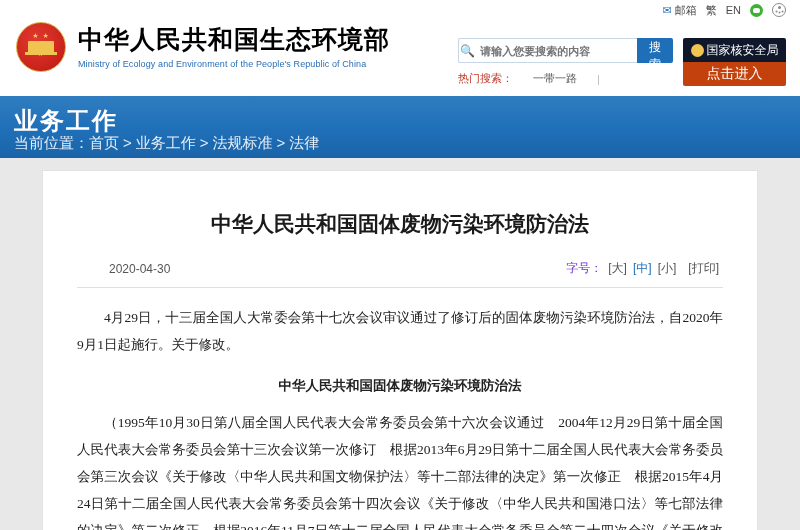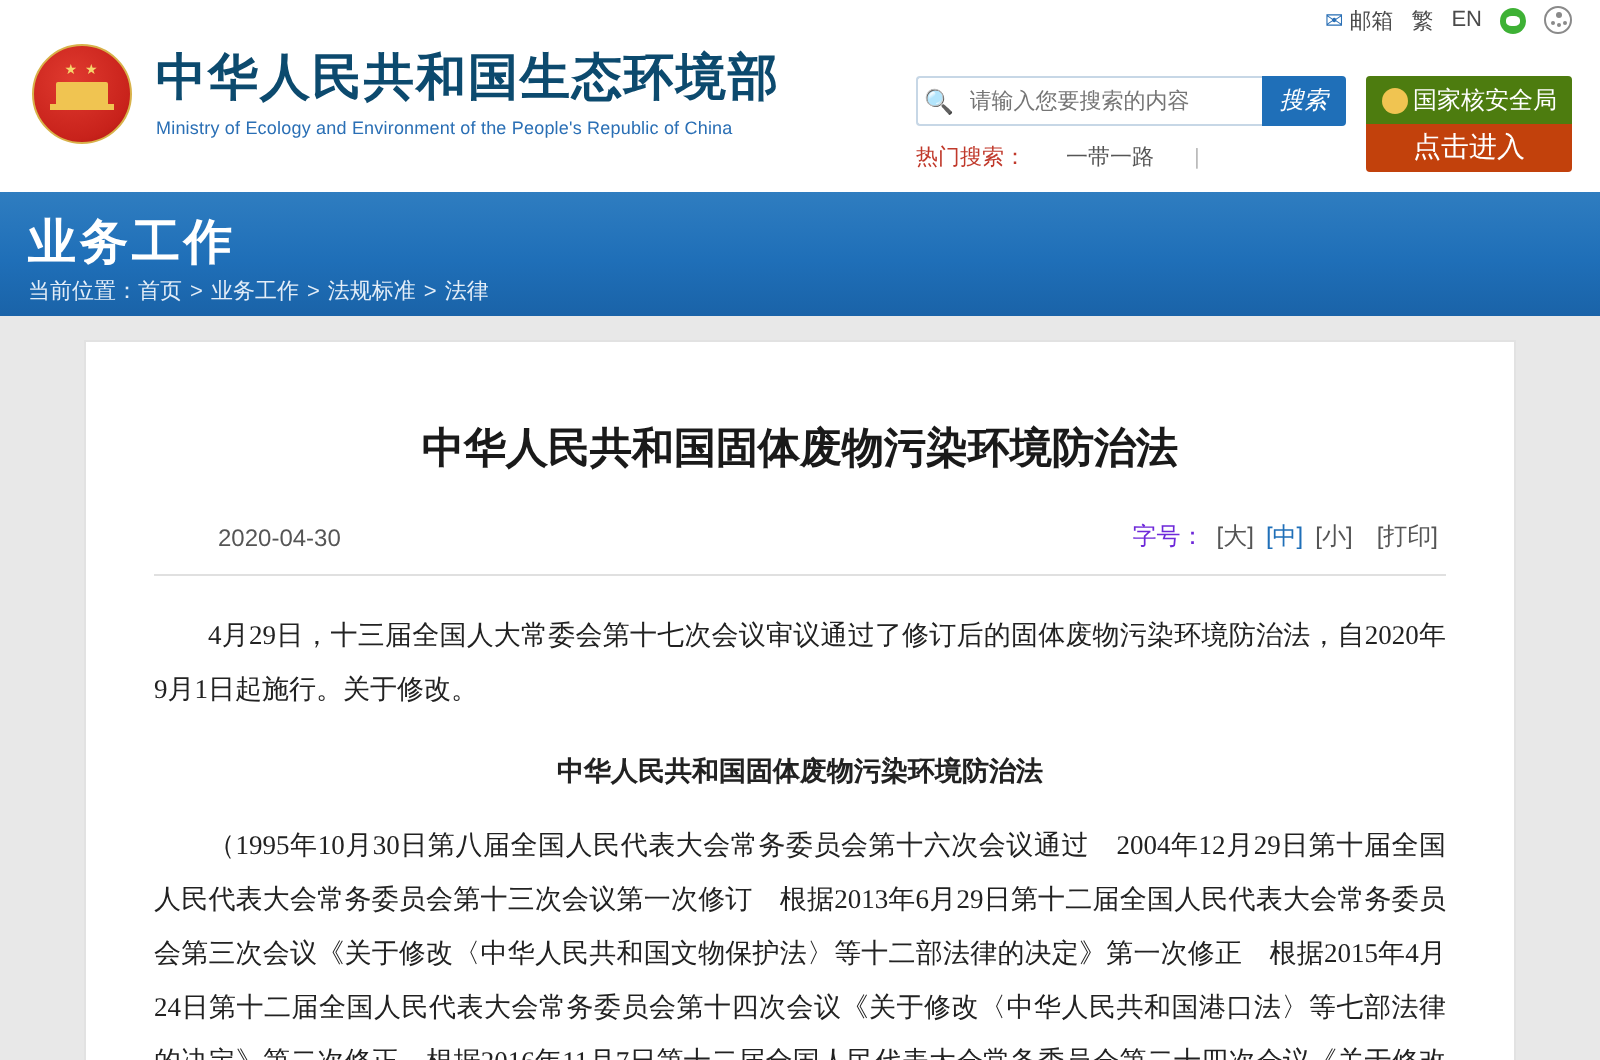--- a/index.html
+++ b/index.html
@@ -77,21 +77,21 @@
   }
   .emblem .stars {
     position: absolute; left: 16px; top: 11px;
     width: 22px; height: 9px;
     color: #f5d56b; font-size: 7px; letter-spacing: 1px;
     text-align: center; line-height: 9px;
   }
   .titles { margin-left: 10px; padding-top: 8px; }
   .title-cn {
     font-family: "Liberation Serif", serif;
-    font-size: 25px; font-weight: bold; color: #0c4a6e;
+    font-size: 25px; font-weight: bold; color: #000000;
     letter-spacing: 1px; line-height: 1.15;
   }
   .title-en {
     font-size: 9px; color: #2a6fb5; margin-top: 4px; letter-spacing: 0.1px;
   }
 
   .header-right {
     position: absolute; right: 14px; top: 20px;
     display: flex; align-items: flex-start; gap: 10px;
   }
@@ -100,37 +100,37 @@
   .search-ico-box {
     width: 24px; border: 1px solid #c7d7e6; border-right: none;
     background: #fff; display: flex; align-items: center; justify-content: center;
     color: #7fa8cc; font-size: 12px;
     border-radius: 2px 0 0 2px;
   }
   .search-input {
     flex: 1; border: 1px solid #c7d7e6; border-left: none; border-right: none;
     outline: none; font-size: 11px; color: #999; padding: 0 4px;
     font-family: "Liberation Sans", sans-serif;
+    font-weight: bold;
   }
   .search-btn {
     width: 44px; background: #1f6fb8; color: #fff; border: none;
     font-size: 12px; cursor: pointer; border-radius: 0 2px 2px 0;
     font-family: "Liberation Sans", sans-serif;
-    font-style: italic;
   }
   .hot-row { margin-top: 8px; font-size: 11px; color: #666; display: flex; gap: 20px; align-items: center; }
   .hot-row .hot-label { color: #c0392b; }
   .hot-row .hot-link { color: #555; cursor: pointer; }
   .hot-sep { color: #bbb; }
 
   .natsec {
     width: 103px; text-align: center;
   }
   .natsec-top {
-    background: #4d7c0f; color: #fff; font-size: 12px;
+    background: #0f172a; color: #fff; font-size: 12px;
     padding: 4px 0 3px; border-radius: 2px 2px 0 0;
     display: flex; align-items: center; justify-content: center; gap: 3px;
     font-family: "Liberation Serif", serif;
   }
   .natsec-badge {
     width: 13px; height: 13px; border-radius: 50%;
     background: #f0c451; display: inline-block;
   }
   .natsec-bot {
     background: #c2410c; color: #fff; font-size: 14px;
@@ -145,21 +145,21 @@
     position: relative;
     padding: 0 14px;
   }
   .banner .btitle {
     font-family: "Liberation Serif", serif;
     font-size: 24px; font-weight: bold;
     padding-top: 9px; letter-spacing: 2px;
   }
   .breadcrumb {
     position: absolute; left: 14px; bottom: 5px;
-    font-size: 11px; color: #e4eef8;
+    font-size: 15px; color: #e4eef8;
   }
   .breadcrumb a { color: #e4eef8; text-decoration: none; cursor: pointer; }
   .breadcrumb .sep { margin: 0 4px; }
 
   
   .content-wrap { padding: 12px 42px 0; background: #e8e8e8; height: 372px; }
   .article {
     background: #fff; height: 100%;
     padding: 26px 34px 0;
     border: 1px solid #e2e2e2;

